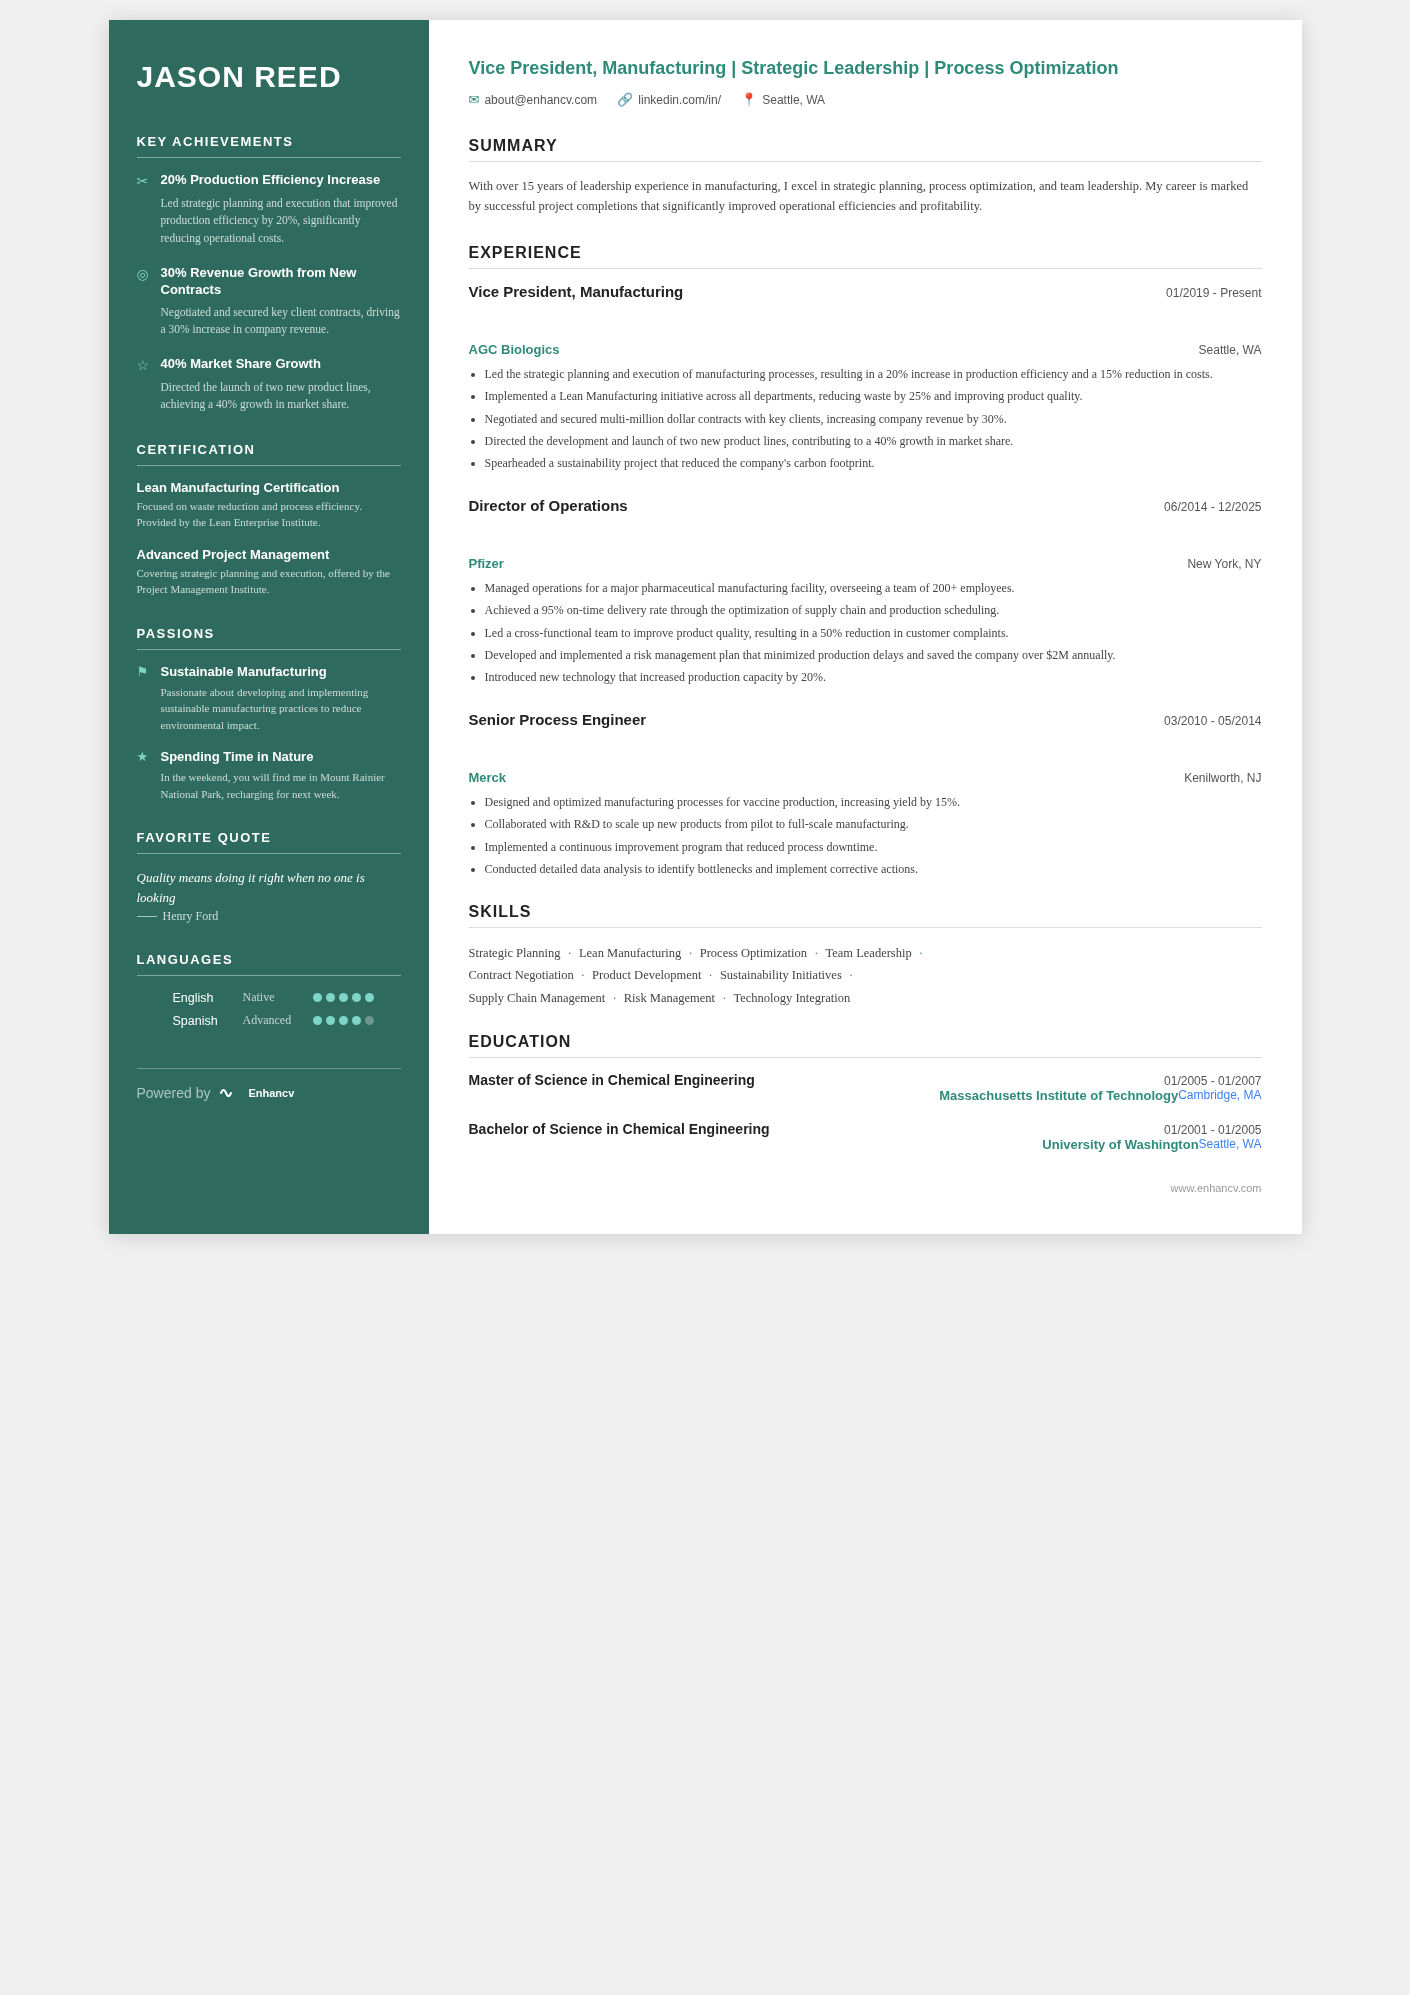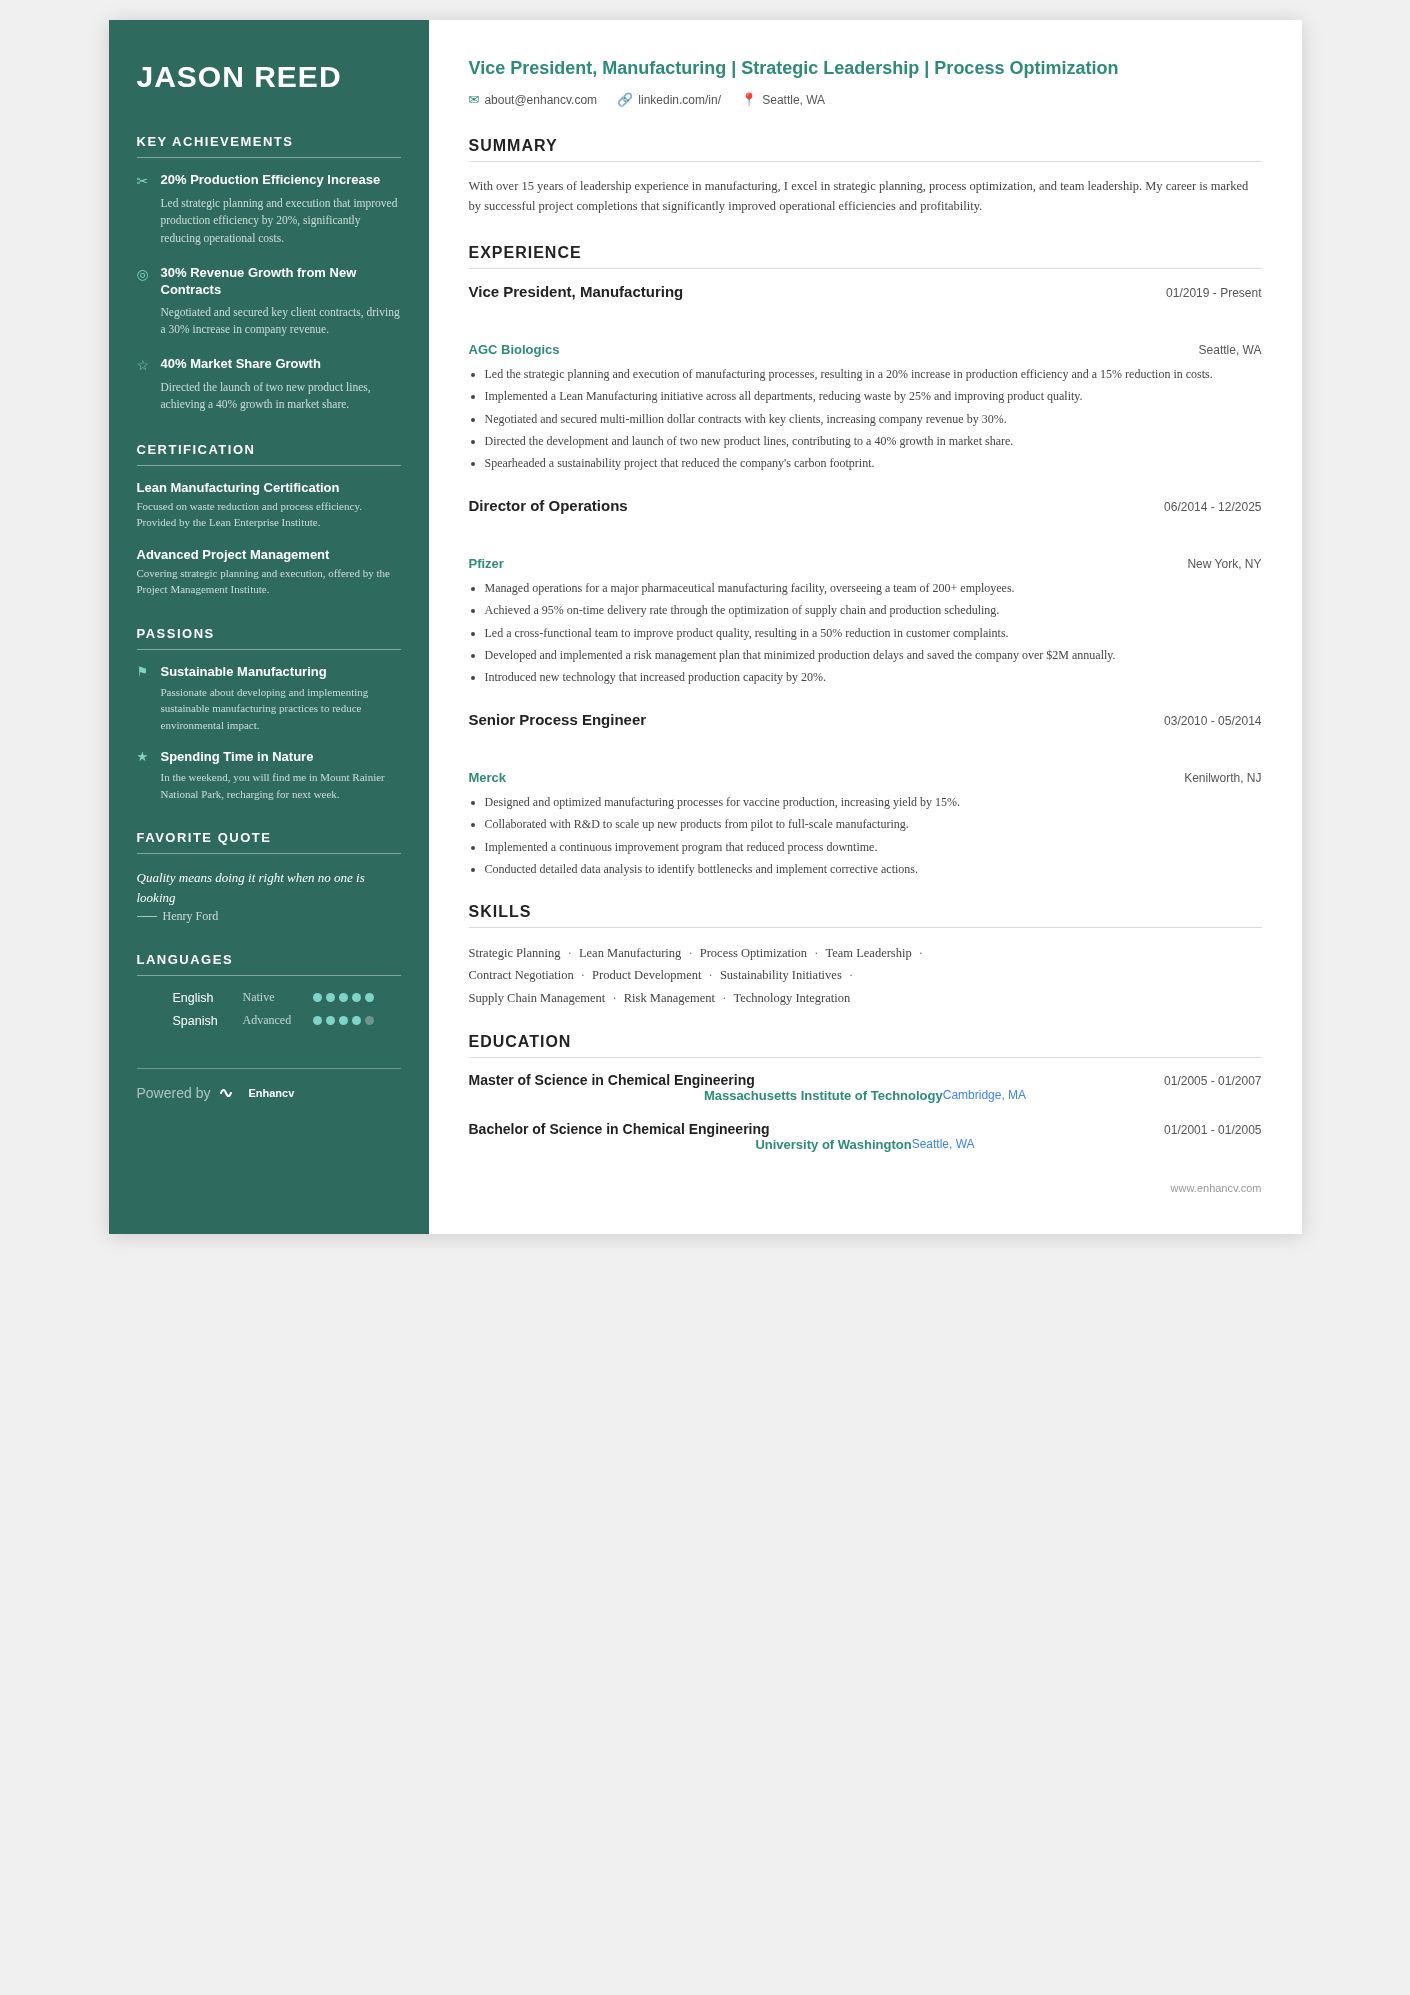--- a/index.html
+++ b/index.html
@@ -314,21 +314,21 @@
       color: #222;
       font-family: Arial, sans-serif;
     }
     .edu-dates {
       font-size: 12px;
       color: #555;
       font-family: Arial, sans-serif;
     }
     .edu-school-row {
       display: flex;
-      justify-content: center;
+      justify-content: flex-end;
     }
     .edu-school {
       font-size: 13px;
       color: #2e8b7a;
       font-family: Arial, sans-serif;
       font-weight: bold;
     }
     .edu-location {
       font-size: 12px;
       color: #3b82f6;

